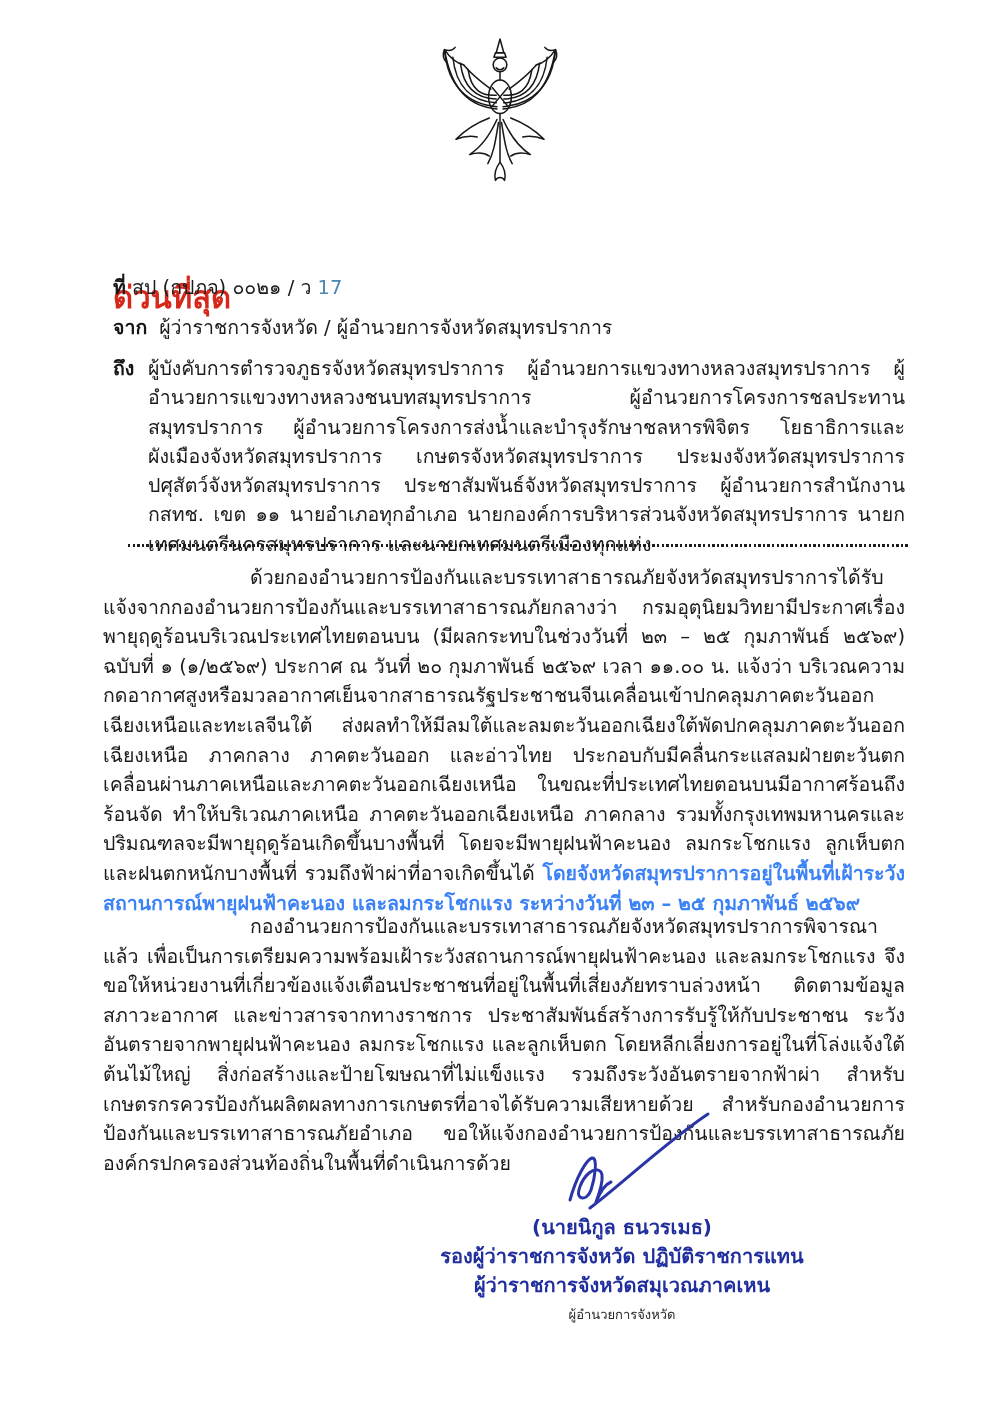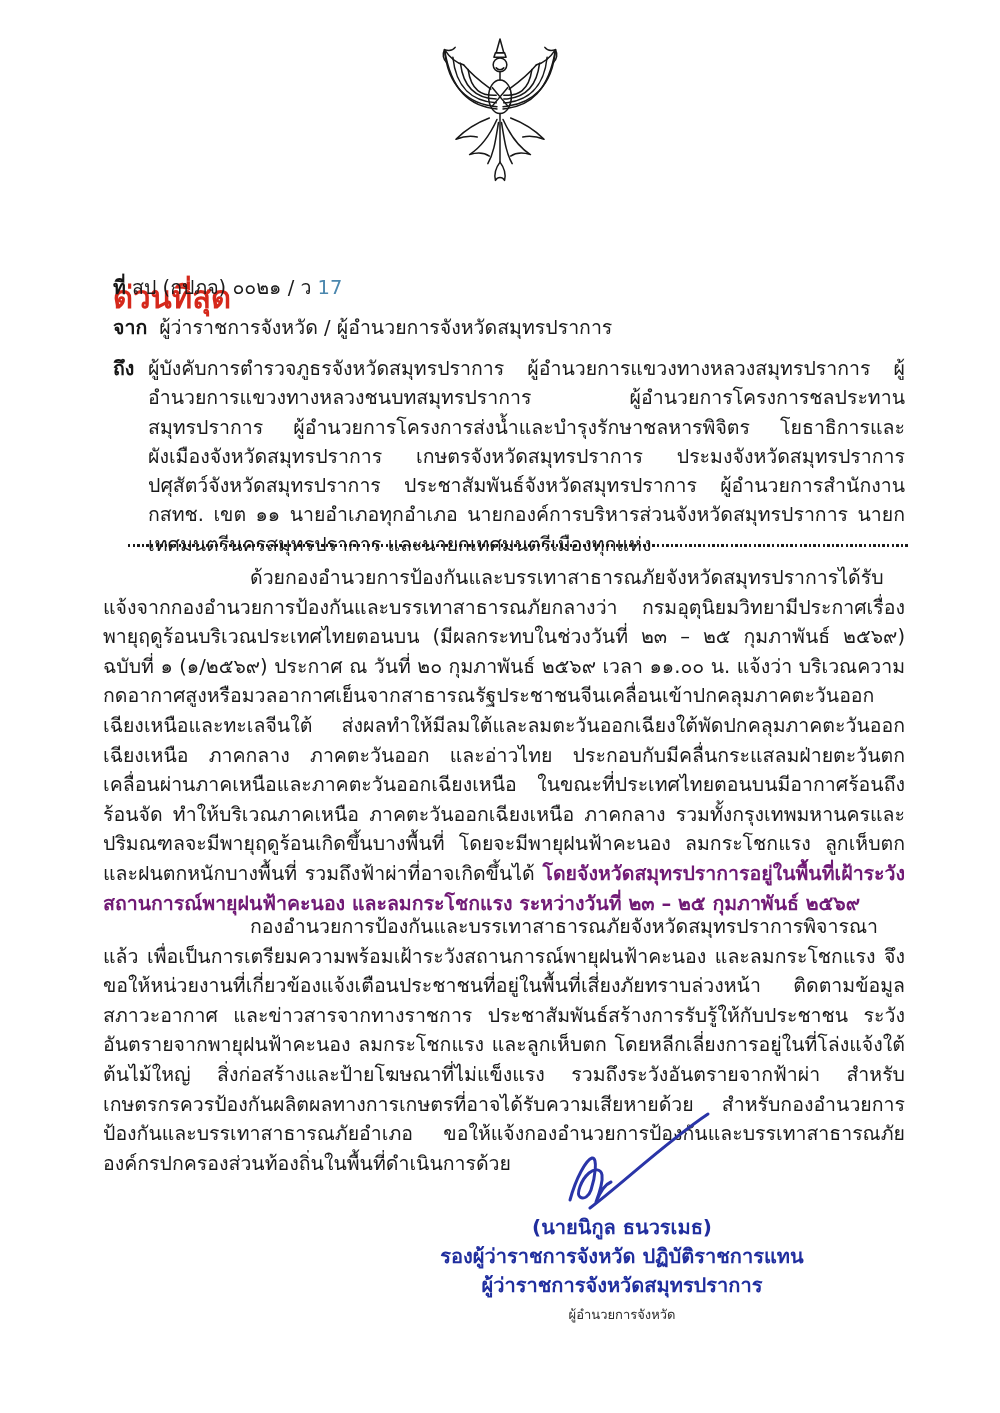--- a/index.html
+++ b/index.html
@@ -91,21 +91,21 @@
     position:absolute;
     left:103px;
     right:95px;
     font-size:19.5px;
     line-height:29.6px;
     text-align:justify;
     text-justify:inter-word;
   }
   .para1{top:563px;text-indent:147px;}
   .para2{top:912px;text-indent:147px;}
-  .bold-seg{font-weight:bold;color:#701a75;}
+  .bold-seg{font-weight:bold;color:#3b82f6;}
   .signature-svg{
     position:absolute;
     top:1112px;
     left:548px;
   }
   .sign-block{
     position:absolute;
     top:1213px;
     left:402px;
     width:440px;
@@ -195,17 +195,17 @@
   <svg class="signature-svg" width="190" height="102" viewBox="0 0 190 102" aria-hidden="true">
     <g stroke="#2a35a8" fill="none" stroke-width="3" stroke-linecap="round" stroke-linejoin="round">
       <path d="M22 88 C28 66 38 48 44 46 C50 45 47 66 43 78 C41 84 36 88 32 85 C28 82 33 68 41 61 C47 56 53 57 54 63 C55 70 51 82 48 90 C52 80 58 72 63 70"></path>
       <path d="M42 96 C74 72 118 30 160 2"></path>
     </g>
   </svg>
 
   <div class="sign-block">
     <div class="sign-name">(นายนิกูล  ธนวรเมธ)</div>
     <div class="sign-title">รองผู้ว่าราชการจังหวัด ปฏิบัติราชการแทน</div>
-    <div class="sign-title">ผู้ว่าราชการจังหวัดสมุทรปราการ</div>
+    <div class="sign-title">ผู้ว่าราชการจังหวัดสมุเวณภาคเหน</div>
     <div class="sign-plain">ผู้อำนวยการจังหวัด</div>
   </div>
 
 </div>
 
 </body></html>

